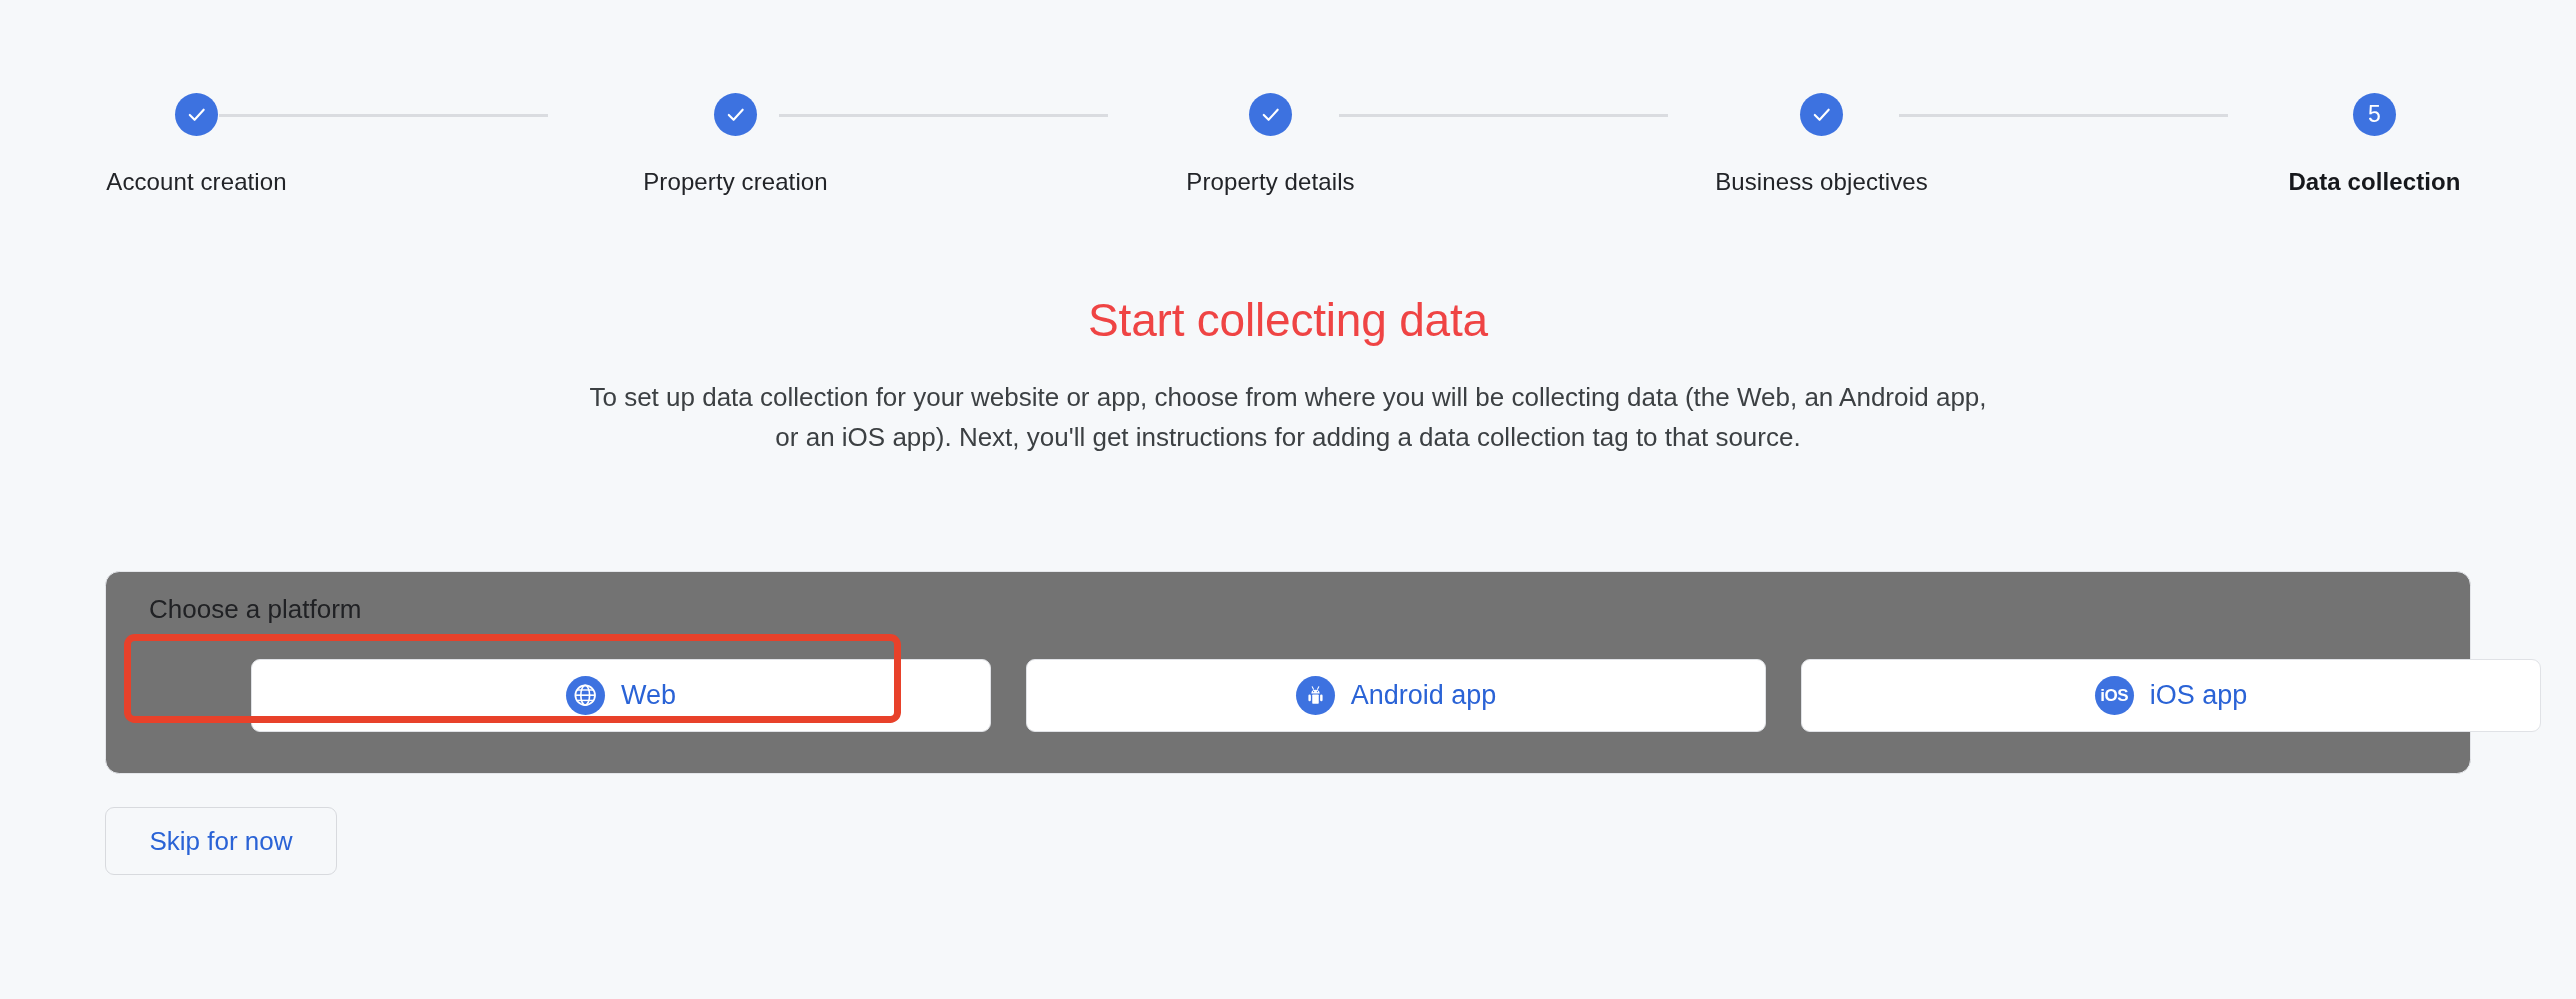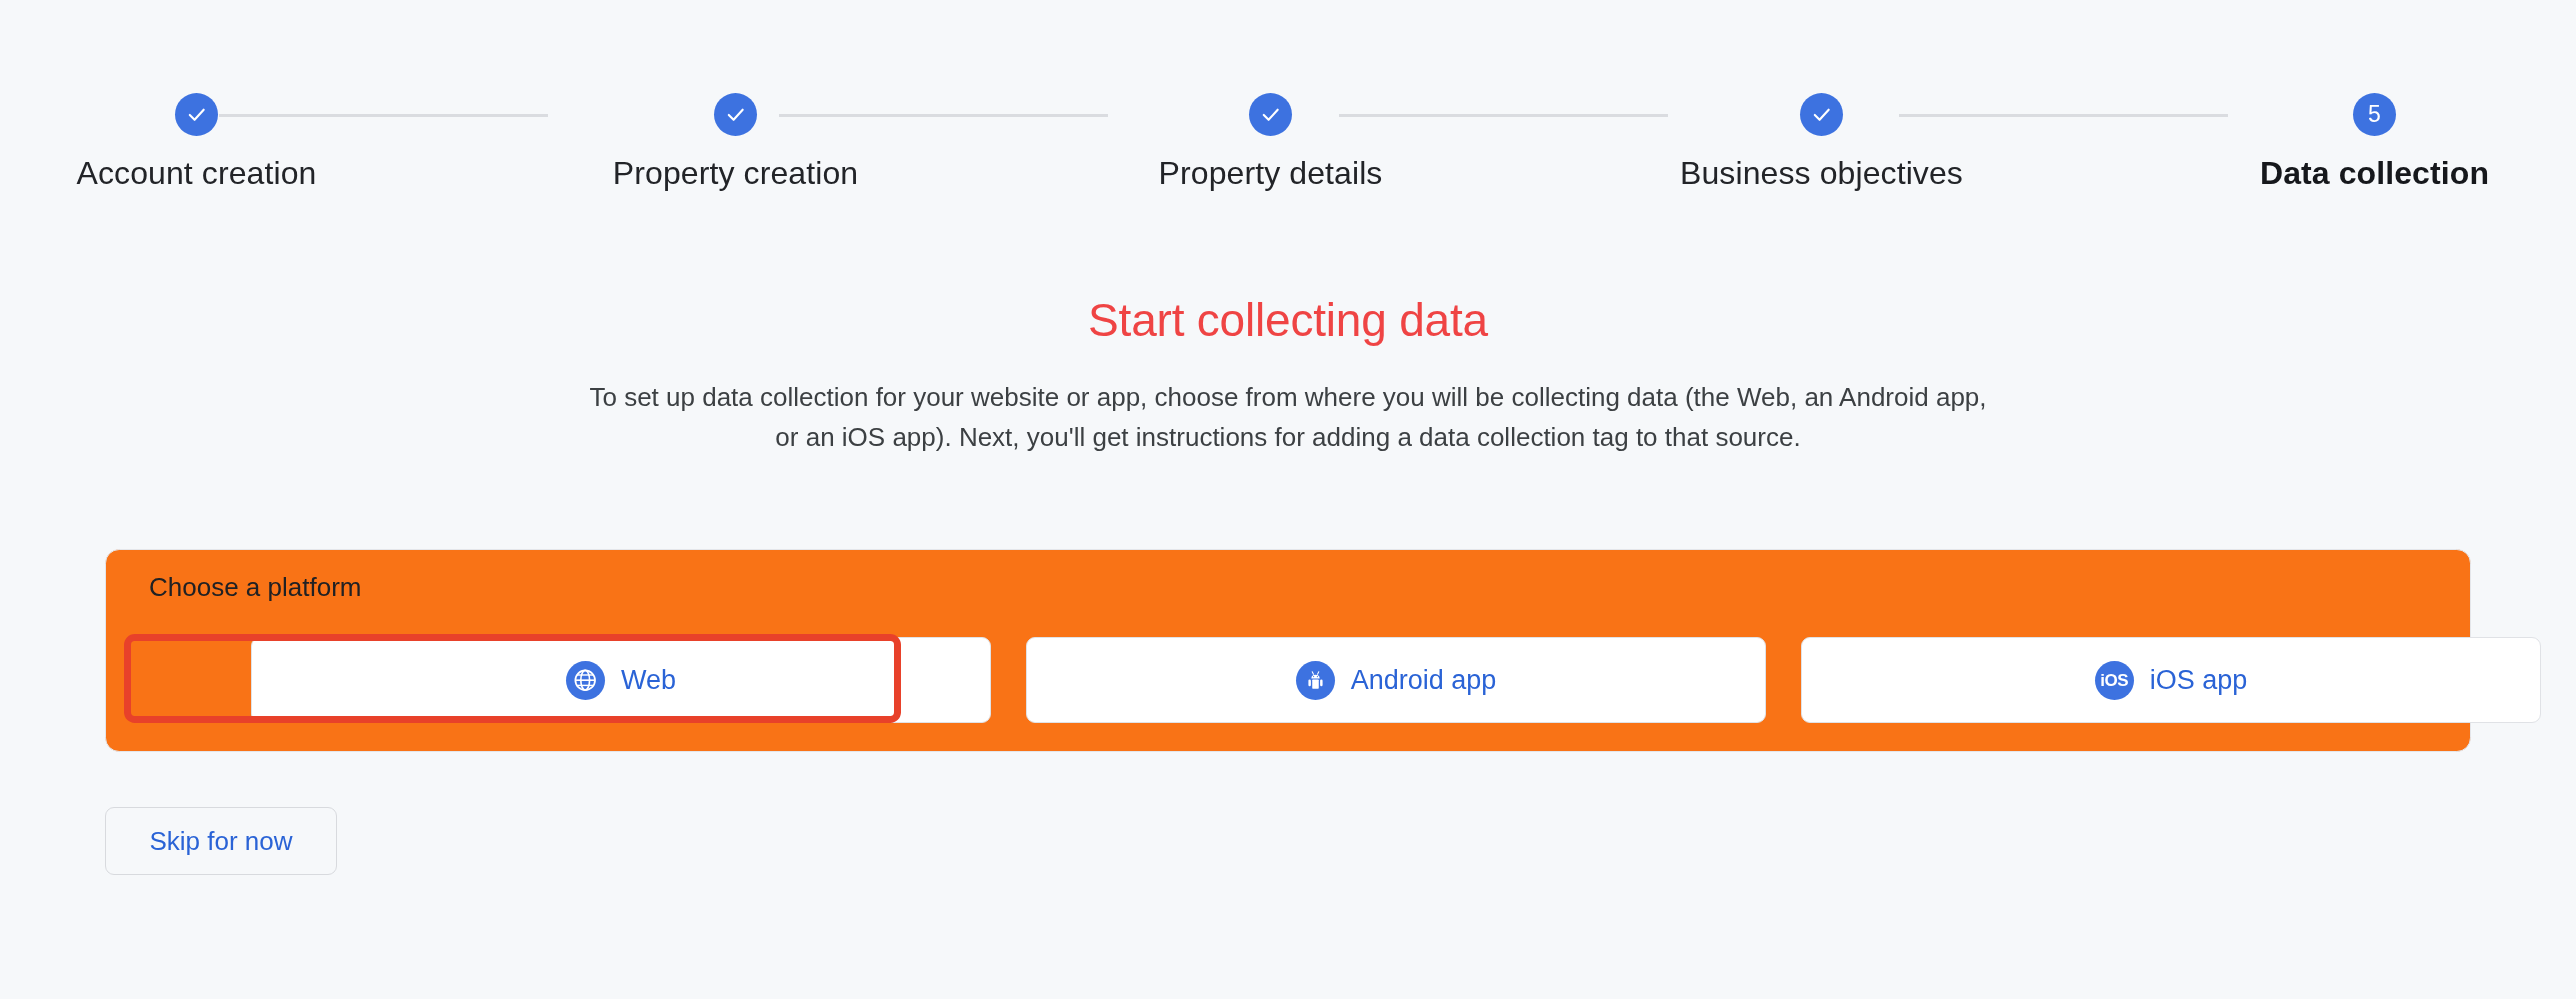--- a/index.html
+++ b/index.html
@@ -44,22 +44,22 @@
     z-index: 2;
   }
   .step-circle svg { display:block; }
   .step-circle .num {
     color: #ffffff;
     font-size: 23px;
     line-height: 1;
     font-family: "Liberation Sans", sans-serif;
   }
   .step-label {
-    margin-top: 18px;
-    font-size: 32px;
+    margin-top: 32px;
+    font-size: 24px;
     line-height: 1.2;
     color: #222428;
     letter-spacing: 0.1px;
     white-space: nowrap;
   }
   .step-label.current { font-weight: bold; color: #16181c; }
 
   .connector {
     position: absolute;
     top: 114px;
@@ -101,24 +101,24 @@
     font-weight: bold;
     text-decoration: none;
     cursor: pointer;
   }
   .learn-link .ext { display: block; }
 
   
   .platform-card {
     position: absolute;
     left: 105px;
-    top: 549px;
+    top: 571px;
     width: 2366px;
     height: 203px;
-    background: #f97316;
+    background: #737373;
     border: 1.8px solid #e4e6ea;
     border-radius: 14.2px;
     box-sizing: border-box;
   }
   .card-label {
     position: absolute;
     left: 43px;
     top: 24px;
     font-size: 26px;
     color: #202124;
@@ -127,21 +127,21 @@
   .platform-row {
     position: absolute;
     left: 0;
     top: 87px;
     width: 100%;
     height: 73px;
   }
   .platform-btn {
     position: absolute;
     top: 0;
-    height: 86px;
+    height: 73px;
     background: #ffffff;
     border: 1.8px solid #e0e2e6;
     border-radius: 9px;
     box-sizing: border-box;
     display: flex;
     align-items: center;
     justify-content: center;
     gap: 16px;
     cursor: pointer;
   }

